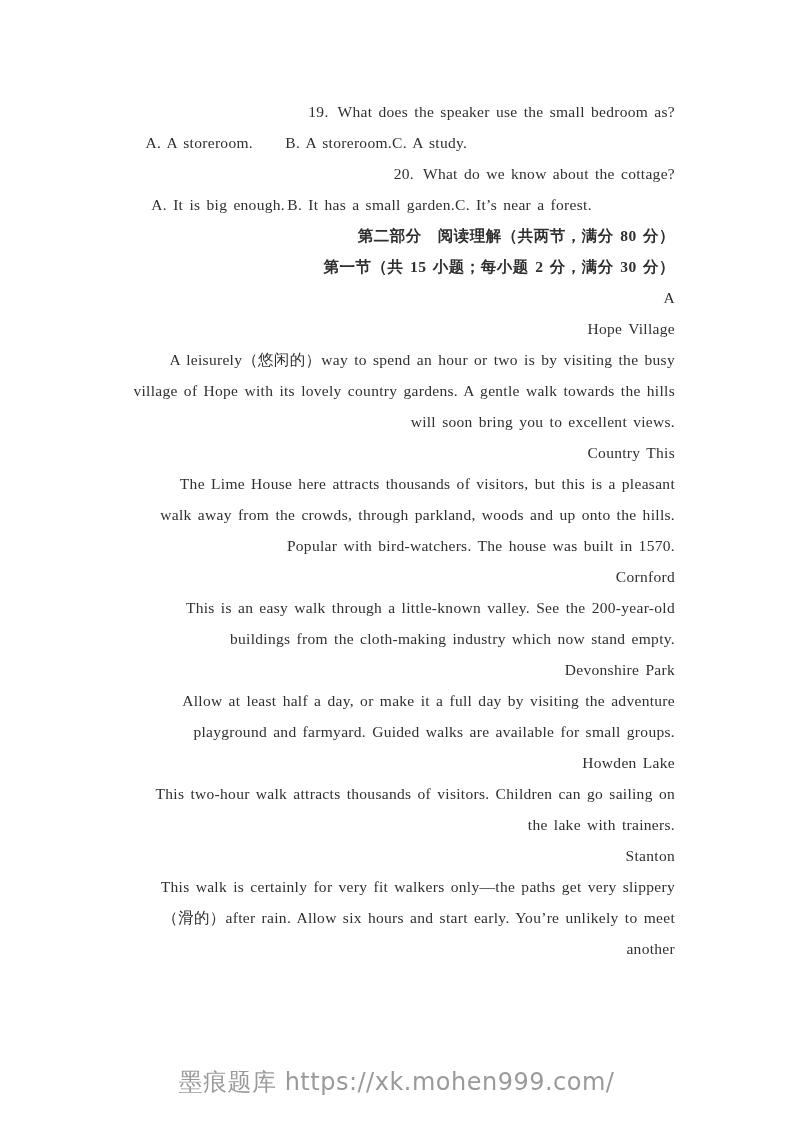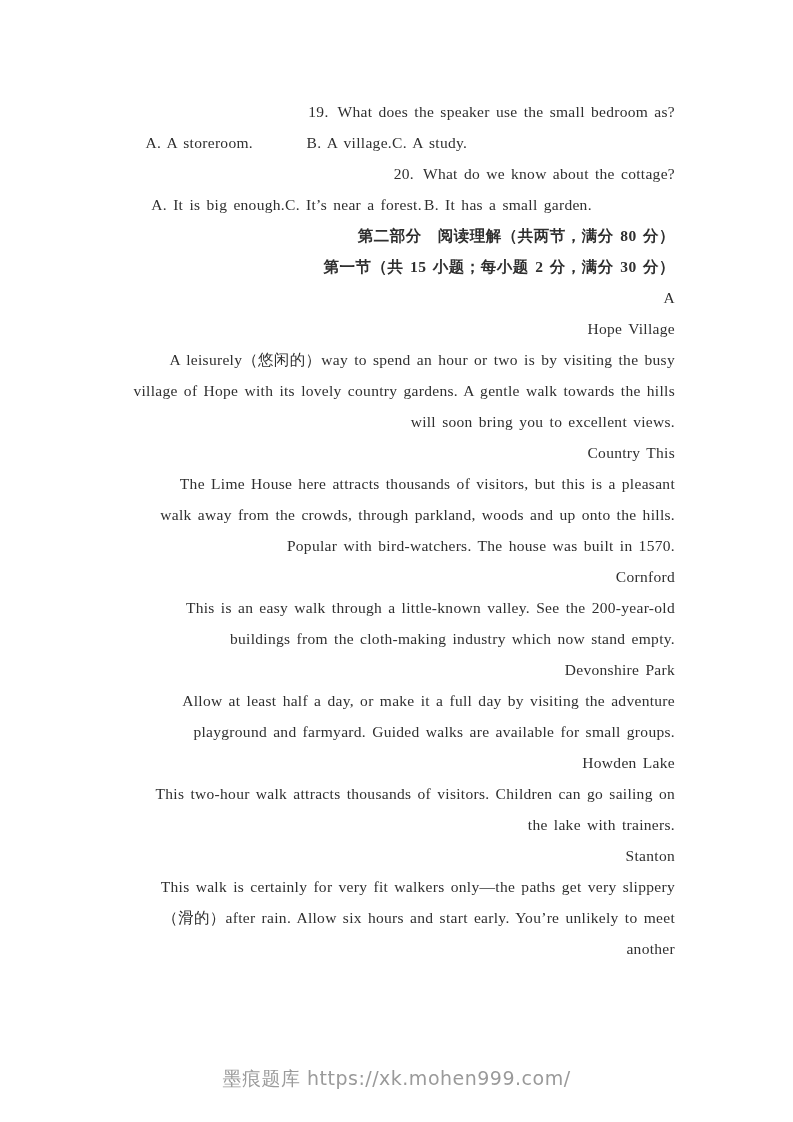--- a/index.html
+++ b/index.html
@@ -33,47 +33,47 @@
   .w19a { width: 135px; }
   .w19b { width: 139px; }
   .w20a { width: 167px; }
   .w20b { width: 170px; }
   .footer {
     position: absolute;
     top: 1066px; left: 0;
     width: 793px;
     text-align: center;
     font-family: "DejaVu Sans", "Liberation Sans", sans-serif;
-    font-size: 19px;
+    font-size: 24px;
     color: #9a9a9a;
     letter-spacing: 0.5px;
   }
 </style>
 </head>
 <body>
 
 <div class="page">
   <div class="doc">
 
     <p>
       <span class="qnum">19.</span><span>What does the speaker use the small bedroom as?</span>
     </p>
     <p class="opts">
       <span class="o w19a">A.  A storeroom.</span>
-      <span class="o w19b">B.  A village.</span>
+      <span class="o w19b">B.  A storeroom.</span>
       <span class="o">C.  A study.</span>
     </p>
 
     <p>
       <span class="qnum">20.</span><span>What do we know about the cottage?</span>
     </p>
     <p class="opts">
       <span class="o w20a">A.  It is big enough.</span>
+      <span class="o w20b">B.  It has a small garden.</span>
       <span class="o">C.  It’s near a forest.</span>
-      <span class="o w20b">B.  It has a small garden.</span>
     </p>
 
     <p class="cn">第二部分　阅读理解（共两节，满分 80 分）</p>
     <p class="cn">第一节（共 15 小题；每小题 2 分，满分 30 分）</p>
 
     <p class="center">A</p>
 
     <p class="ind">Hope Village</p>
     <p class="just ind">A leisurely（悠闲的）way to spend an hour or two is by visiting the busy village of Hope with its lovely country gardens. A gentle walk towards the hills will soon bring you to excellent views.</p>
 

